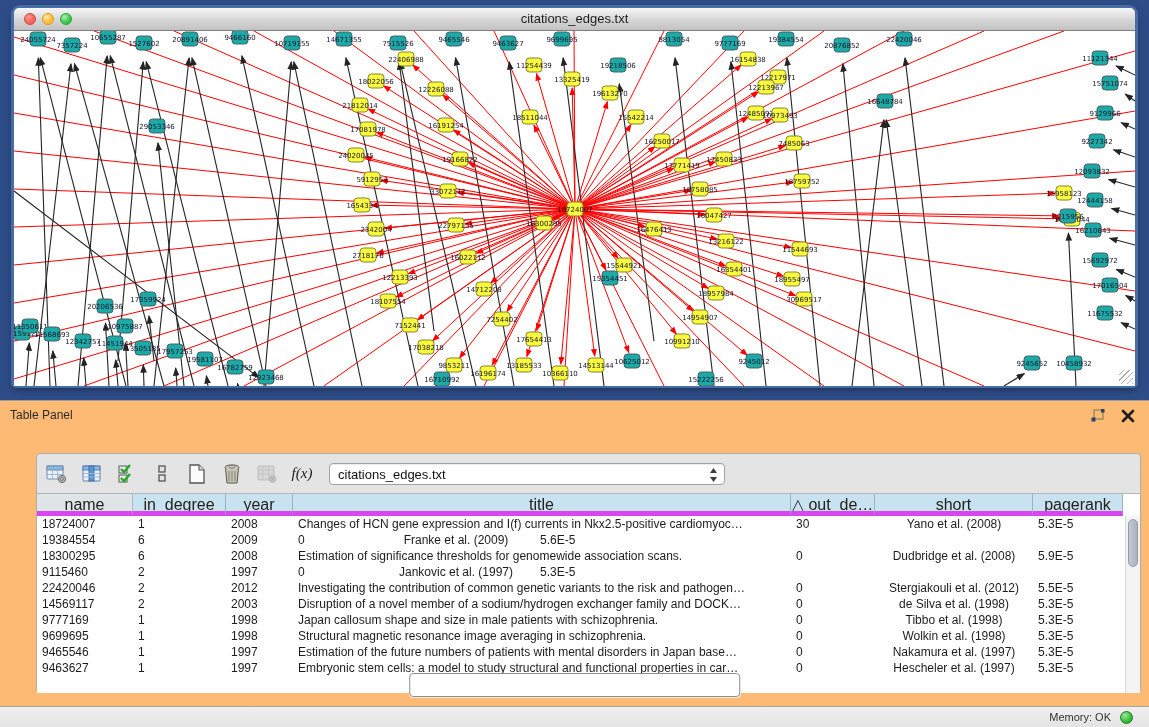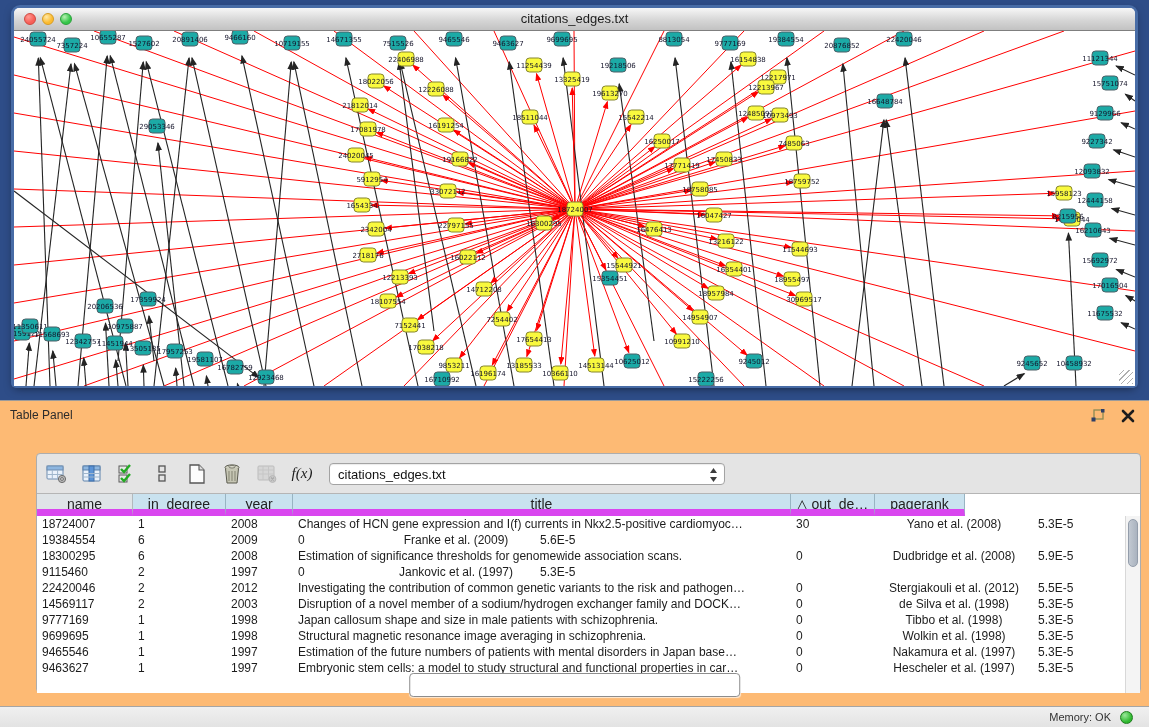--- a/index.html
+++ b/index.html
@@ -69,22 +69,22 @@
   }
   .dd-steppers{position:absolute;right:5px;top:2px;}
 
   .dtable{
     position:absolute;left:0;top:39px;width:1103px;height:199px;
     background:#ffffff;border-top:1px solid #b5b5b5;overflow:hidden;
   }
   .thead{display:flex;height:22px;}
   .hcell{
     box-sizing:border-box;height:22px;line-height:21px;text-align:center;
-    font-size:14px;color:#222;background:#c9e2ef;
-    border-right:1px solid #98b4c2;border-bottom:7px solid #d946ef;
+    font-size:16px;color:#222;background:#c9e2ef;
+    border-right:1px solid #98b4c2;border-bottom:5px solid #d946ef;
     overflow:hidden;white-space:nowrap;
   }
   .hcell.h0{background:#dfe4e7;border-right-color:#b2b9bd;}
   .trow{display:flex;height:16px;}
   .tcell{
     box-sizing:border-box;height:16px;line-height:16px;font-size:12px;color:#1c1c1c;
     padding-left:5px;overflow:hidden;white-space:nowrap;
   }
   .c0{width:96px;}.c1{width:93px;}.c2{width:67px;}.c3{width:498px;}
   .c4{width:84px;}.c5{width:158px;text-align:center;padding-left:0;}.c6{width:90px;}
@@ -822,20 +822,21 @@
         </div>
       </div>
 
       <div class="dtable">
         <div class="thead">
             <div class="hcell h0 c0">name</div>
             <div class="hcell h1 c1">in_degree</div>
             <div class="hcell h2 c2">year</div>
             <div class="hcell h3 c3">title</div>
             <div class="hcell h4 c4">△ out_de…</div>
+            <div class="hcell h5 c5">short</div>
             <div class="hcell h6 c6">pagerank</div>
           </div>
         <div class="tbody">
             <div class="trow">
               <div class="tcell c0">18724007</div>
               <div class="tcell c1">1</div>
               <div class="tcell c2">2008</div>
               <div class="tcell c3">Changes of HCN gene expression and I(f) currents in Nkx2.5-positive cardiomyoc…</div>
               <div class="tcell c4">30</div>
               <div class="tcell c5">Yano et al. (2008)</div>

